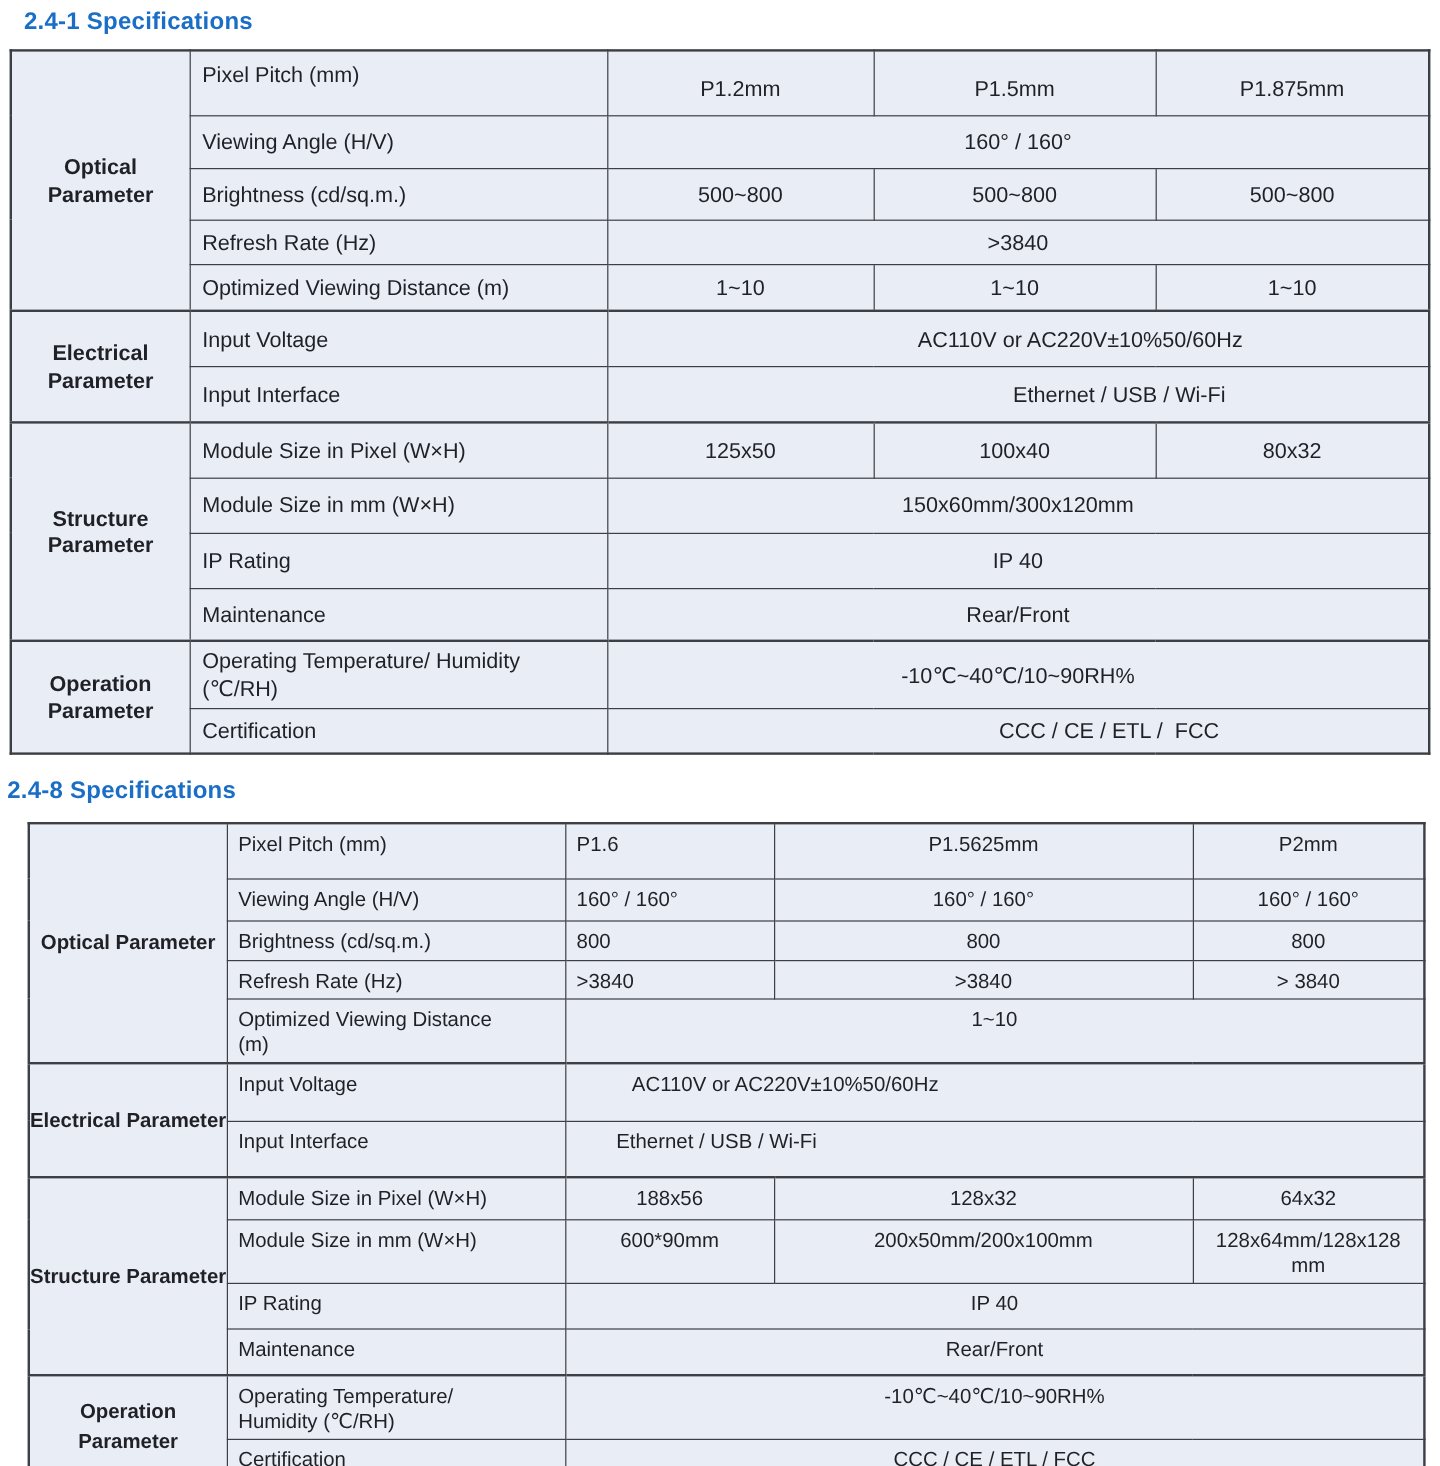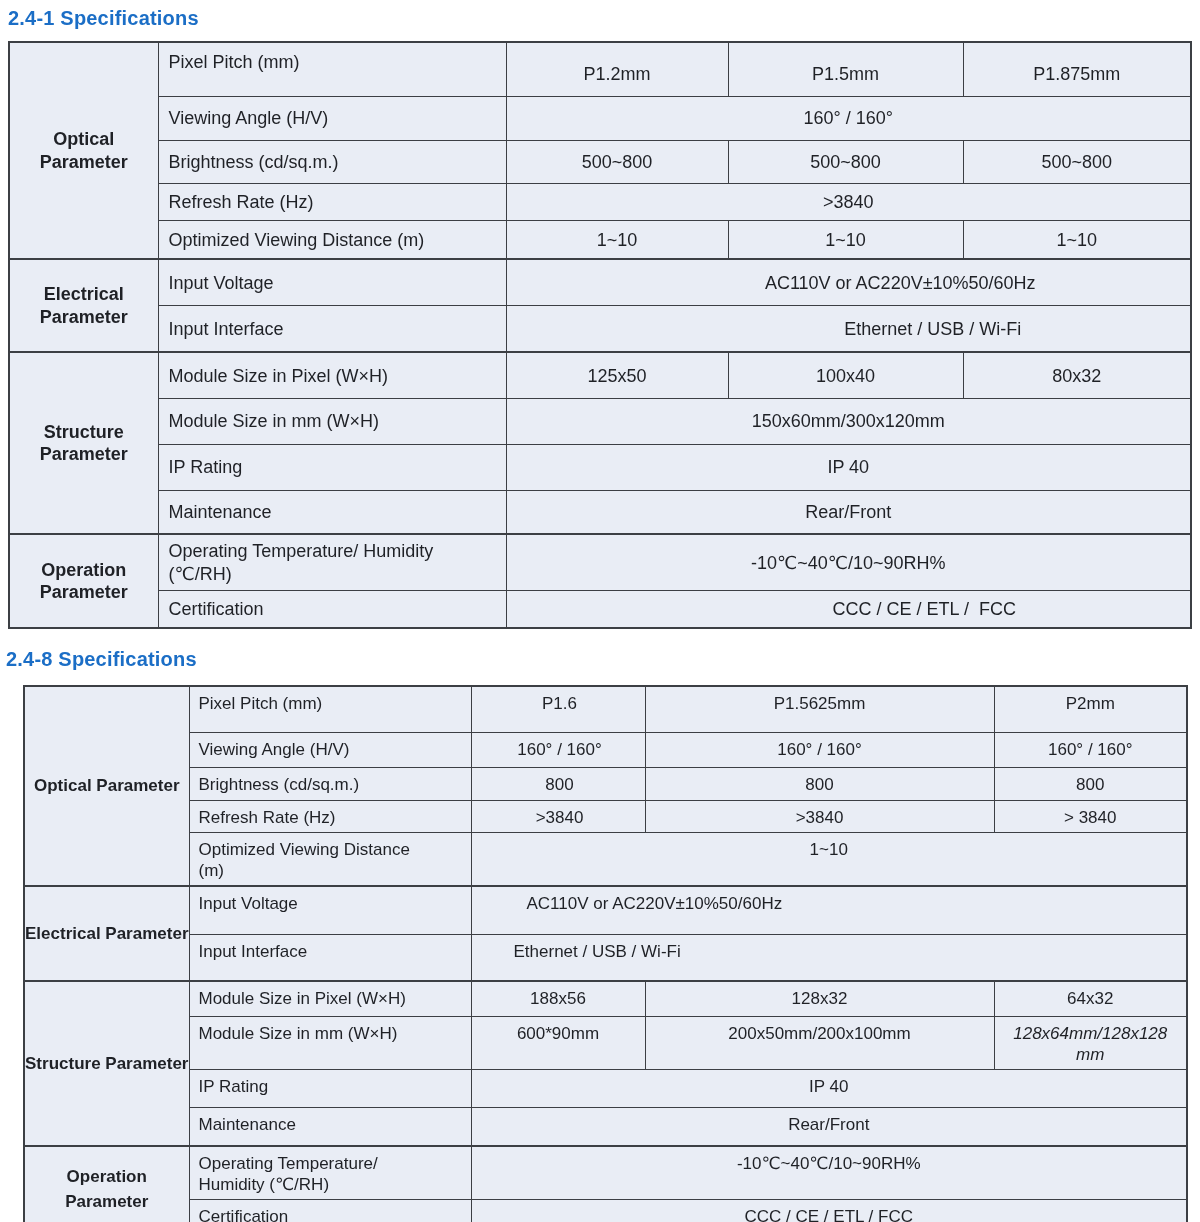--- a/index.html
+++ b/index.html
@@ -15,21 +15,21 @@
     font-family:"Liberation Sans","DejaVu Sans",sans-serif;
     color:var(--ink);
     overflow:hidden;
   }
   .sec-heading{
     color:var(--blue);
     font-size:20px;
     font-weight:bold;
     letter-spacing:.2px;
   }
-  #h1{margin:7px 0 0 8px;}
+  #h1{margin:7px 0 0 20px;}
   #h2{margin:19px 0 0 6px;}
 
   table.spec{
     border-collapse:collapse;
     table-layout:fixed;
     border:2px solid var(--bd);
     background:var(--cell);
   }
   #t1{margin:11px 0 0 8px;width:1182px;}
   #t2{margin:14px 0 0 23px;width:1163px;}
@@ -57,42 +57,42 @@
     padding:5px 10px 4px 10px;
   }
   
   td.val{
     text-align:center;
     vertical-align:middle;
     padding:5px 6px 4px 6px;
     white-space:pre-wrap;
   }
   td.val-l{ 
-    text-align:center;
+    text-align:left;
     vertical-align:top;
     padding:6px 6px 4px 9px;
     white-space:pre-wrap;
   }
 
   
   #t1{font-size:18px;}
   #t1 td.va-top{vertical-align:top;padding-top:8px;}
   #t1 td.shift-v{padding-left:110px;}   
   #t1 td.shift-i{padding-left:175px;}   
   #t1 td.shift-c{padding-left:158px;}   
   #t1 td.low{padding-top:14px;text-align:center;}         
 
   
   #t2{font-size:17px;}
   #t2 td.label{vertical-align:top;padding:6px 34px 4px 9px;}
   #t2 td.group{line-height:1.5;}
   #t2 td.val{vertical-align:top;padding-top:6px;}
   #t2 td.left-v{text-align:left;vertical-align:top;padding-left:55px;}
   #t2 td.left-i{text-align:left;vertical-align:top;padding-left:42px;}
-  #t2 td.force-wrap{word-break:break-all;padding-left:14px;padding-right:14px;font-style:italic;}
+  #t2 td.force-wrap{word-break:break-all;padding-left:14px;padding-right:14px;}
 </style>
 </head>
 <body>
 
 <h2 id="h1" class="sec-heading">2.4-1 Specifications</h2>
 
 <table id="t1" class="spec">
   <colgroup>
     <col style="width:149px">
       <col style="width:348px">

